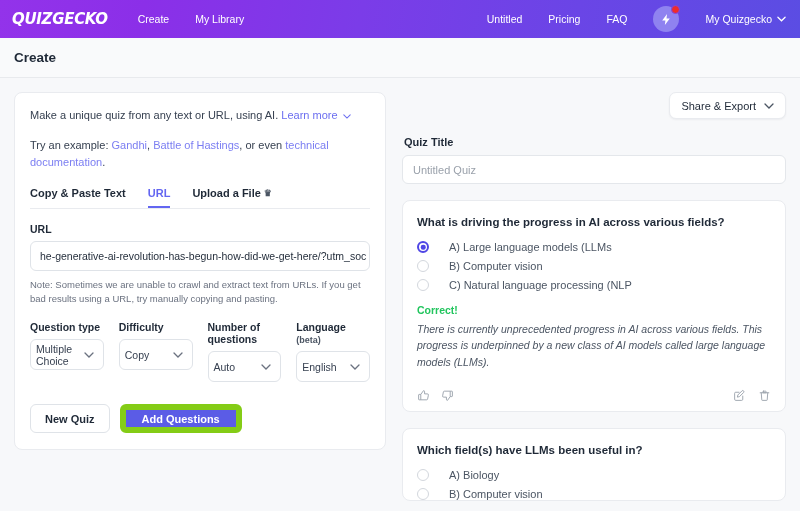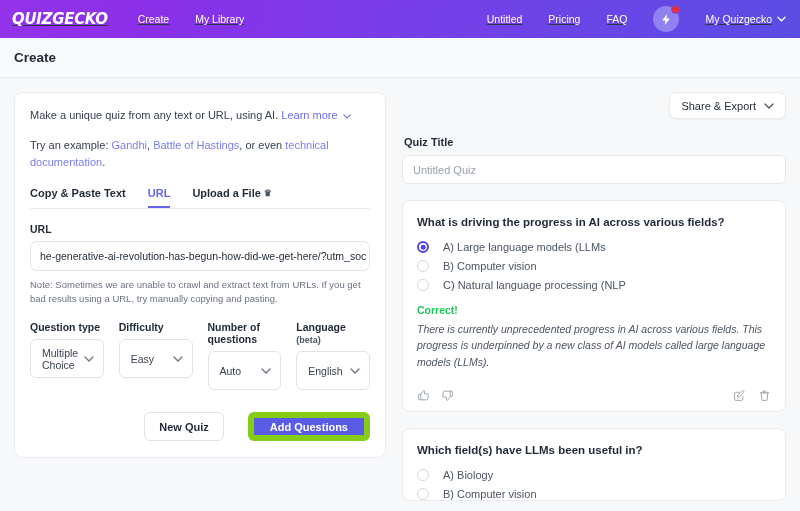--- a/index.html
+++ b/index.html
@@ -12,21 +12,20 @@
   }
 
   
   .topnav {
     height: 38px;
     background: linear-gradient(100deg, #9333ea 0%, #8b2fe8 18%, #7b3ce8 45%, #6a45e6 72%, #5b4de3 100%);
     display: flex;
     align-items: center;
     padding: 0 14px 0 12px;
     position: relative;
-    text-decoration: underline;
   }
   .logo {
     font-family: "DejaVu Sans", sans-serif;
     font-style: italic;
     font-weight: bold;
     font-size: 15px;
     color: #ffffff;
     letter-spacing: -0.3px;
     margin-right: 30px;
     white-space: nowrap;
@@ -128,32 +127,32 @@
     font-size: 9.5px; color: #6b7280; line-height: 1.5; margin-top: 7px;
   }
 
   .grid2 {
     display: grid; grid-template-columns: 1fr 1fr 1fr 1fr;
     column-gap: 15px; row-gap: 13px;
     margin-top: 15px;
   }
   .select {
     position: relative;
-    height: 39px;
+    height: 31px;
     border: 1px solid #dfe3e8; border-radius: 6px;
     background: #fff;
     display: flex; align-items: center;
-    padding: 0 11px;
+    padding: 0 5px;
     font-size: 10.5px; color: #374151;
   }
   .select .chev { position: absolute; right: 9px; top: 50%; transform: translateY(-50%); }
 
   .btn-row {
-    display: flex; justify-content: flex-end; align-items: center;
-    gap: 24px; margin-top: 22px;
+    display: flex; justify-content: flex-start; align-items: center;
+    gap: 10px; margin-top: 22px;
   }
   .btn {
     border-radius: 6px; font-size: 11px; font-weight: bold;
     height: 29px; display: flex; align-items: center; justify-content: center;
     padding: 0 14px; white-space: nowrap;
   }
   .btn-secondary { background: #fff; border: 1px solid #dfe3e8; color: #1f2937; }
   .btn-primary { background: #5b5ce6; color: #fff; border: 6px solid #84cc16; padding: 0 16px; }
 
   
@@ -174,21 +173,21 @@
     border: 1px solid #e4e7eb; border-radius: 6px; background: #fff;
     display: flex; align-items: center; padding: 0 10px;
     font-size: 11px; color: #9aa1ab;
   }
 
   .qcard { margin-top: 16px; padding: 13px 14px 0 14px; }
   .qtext {
     font-size: 11.5px; font-weight: bold; color: #1f2937; line-height: 1.4;
   }
   .options { margin-top: 11px; display: flex; flex-direction: column; gap: 7px; }
-  .opt { display: flex; align-items: center; gap: 14px; }
+  .opt { display: flex; align-items: center; gap: 20px; }
   .radio {
     width: 12px; height: 12px; border-radius: 50%;
     border: 1px solid #d3d7dd; background: #fff; flex: none;
   }
   .radio.checked {
     border: 2.5px solid #4f46e5;
     background: #fff;
     position: relative;
   }
   .radio.checked::after {
@@ -299,21 +298,21 @@
             <span>Multiple Choice</span>
             <svg class="chev" width="10" height="6" viewBox="0 0 10 6" aria-hidden="true">
               <path d="M1 1 L5 5 L9 1" stroke="#6b7280" stroke-width="1.3" fill="none" stroke-linecap="round"></path>
             </svg>
           </div>
         </div>
 
         <div>
           <span class="field-label">Difficulty</span>
           <div class="select">
-            <span>Easy</span>
+            <span>Copy</span>
             <svg class="chev" width="10" height="6" viewBox="0 0 10 6" aria-hidden="true">
               <path d="M1 1 L5 5 L9 1" stroke="#6b7280" stroke-width="1.3" fill="none" stroke-linecap="round"></path>
             </svg>
           </div>
         </div>
 
         <div>
           <span class="field-label">Number of questions</span>
           <div class="select">
             <span>Auto</span>

